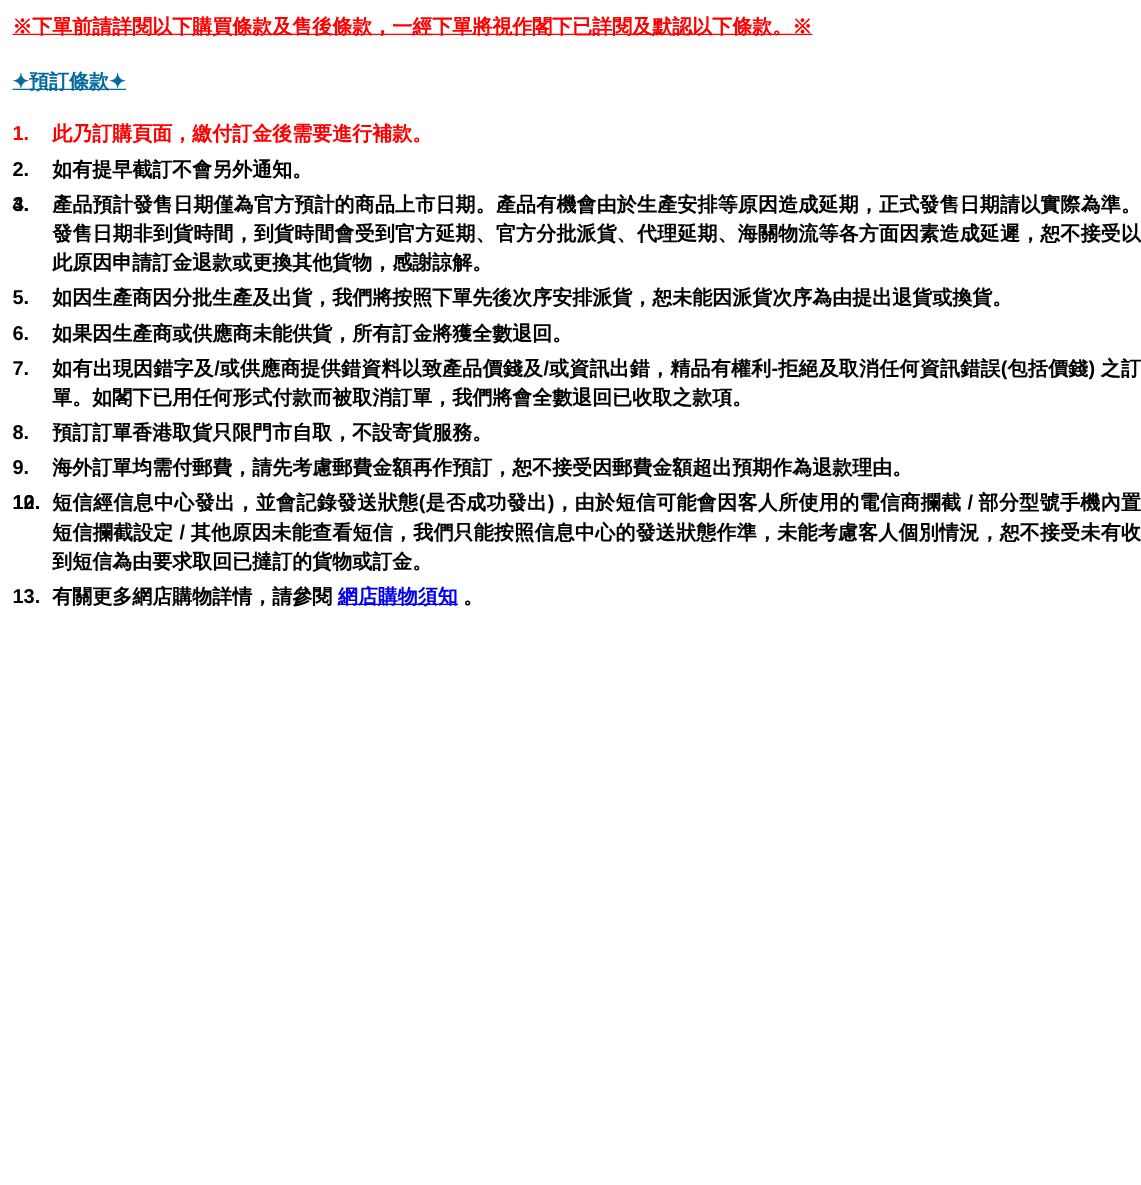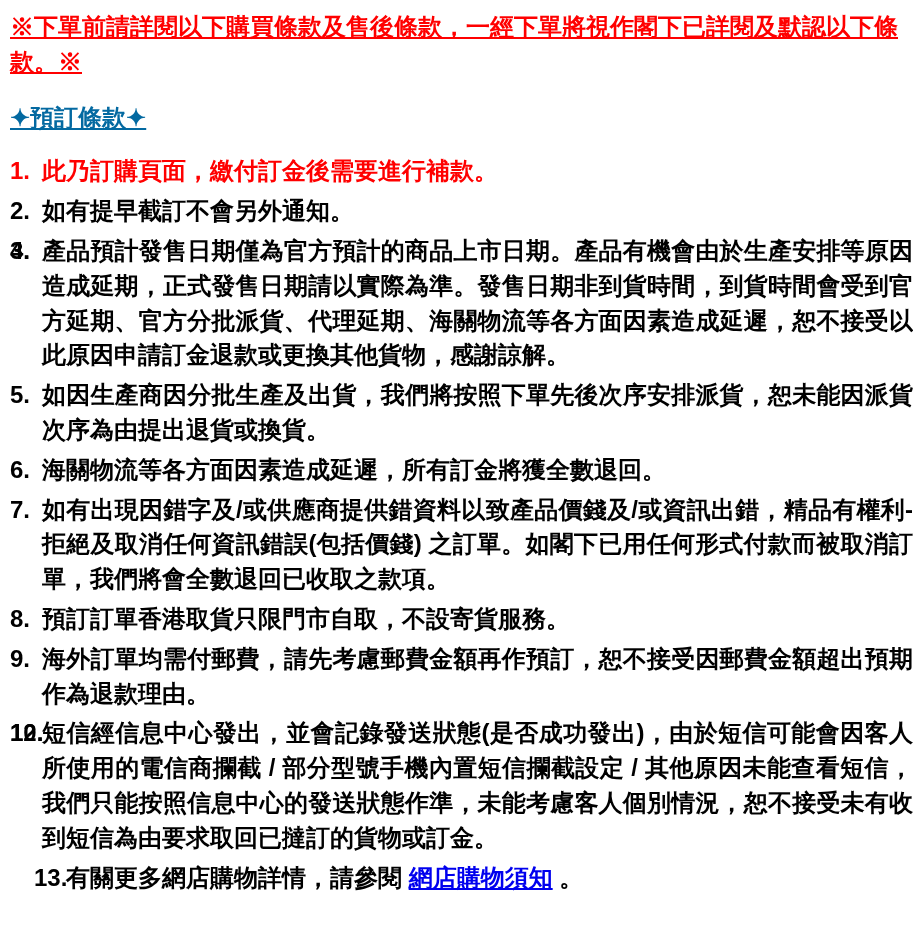--- a/index.html
+++ b/index.html
@@ -7,41 +7,41 @@
   body {
     width: 913px;
     min-height: 948px;
     background: var(--page-bg, #ffffff);
     font-family: "Liberation Sans", sans-serif;
     font-weight: 700;
     color: #000000;
   }
   .page {
     padding: 10px 0 12px 8px;
-    font-size: 24px;
+    font-size: 16px;
     line-height: 1.45;
   }
   .warning {
     color: var(--accent-red, #ff0000);
     text-decoration: underline;
     margin: 0 0 21px 2px;
   }
   .section-title {
     color: #0369a1;
     text-decoration: underline;
     margin: 0 0 19px 2px;
   }
   .terms-list { }
   .term {
     position: relative;
     padding-left: 34px;
     margin-bottom: 5px;
     text-align: justify;
   }
-  .term:last-child { margin-bottom: 0; margin-left: 24px; }
+  .term:last-child { margin-bottom: 0; }
   .term-num {
     position: absolute;
     left: 2px;
     top: 0;
   }
   .term-red { color: var(--accent-red, #ff0000); }
   .red-underline {
     color: var(--accent-red, #ff0000);
     text-decoration: underline;
   }
@@ -57,21 +57,21 @@
 
 <div class="page">
   <div class="warning">※下單前請詳閱以下購買條款及售後條款，一經下單將視作閣下已詳閱及默認以下條款。※</div>
   <div class="section-title">✦預訂條款✦</div>
   <div class="terms-list">
       <div class="term term-red"><span class="term-num">1.</span><span class="term-text"><span>此乃訂購頁面，繳付訂金後需要進行補款。</span></span></div>
       <div class="term"><span class="term-num">2.</span><span class="term-text"><span>如有提早截訂不會另外通知。</span></span></div>
       <div class="term"><span class="term-num">3.</span></div>
       <div class="term"><span class="term-num">4.</span><span class="term-text"><span>產品預計發售日期僅為官方預計的商品上市日期。產品有機會由於生產安排等原因造成延期，正式發售日期請以實際為準。發售日期非到貨時間，到貨時間會受到官方延期、官方分批派貨、代理延期、海關物流等各方面因素造成延遲，恕不接受以此原因申請訂金退款或更換其他貨物，感謝諒解。</span></span></div>
       <div class="term"><span class="term-num">5.</span><span class="term-text"><span>如因生產商因分批生產及出貨，我們將按照下單先後次序安排派貨，恕未能因派貨次序為由提出退貨或換貨。</span></span></div>
-      <div class="term"><span class="term-num">6.</span><span class="term-text"><span>海關物流等各方面因素造成延遲，所有訂金將獲全數退回。</span></span></div>
+      <div class="term"><span class="term-num">6.</span><span class="term-text"><span>如果因生產商或供應商未能供貨，所有訂金將獲全數退回。</span></span></div>
       <div class="term"><span class="term-num">7.</span><span class="term-text"><span>如有出現因錯字及/或供應商提供錯資料以致產品價錢及/或資訊出錯，精品有權利-拒絕及取消任何資訊錯誤(包括價錢) 之訂單。如閣下已用任何形式付款而被取消訂單，我們將會全數退回已收取之款項。</span></span></div>
       <div class="term"><span class="term-num">8.</span><span class="term-text"><span>預訂訂單香港取貨只限門市自取，不設寄貨服務。</span></span></div>
       <div class="term"><span class="term-num">9.</span><span class="term-text"><span>海外訂單均需付郵費，請先考慮郵費金額再作預訂，恕不接受因郵費金額超出預期作為退款理由。</span></span></div>
       <div class="term"><span class="term-num">10.</span></div>
       <div class="term"><span class="term-num">12.</span><span class="term-text"><span>短信經信息中心發出，並會記錄發送狀態(是否成功發出)，由於短信可能會因客人所使用的電信商攔截 / 部分型號手機內置短信攔截設定 / 其他原因未能查看短信，我們只能按照信息中心的發送狀態作準，未能考慮客人個別情況，恕不接受未有收到短信為由要求取回已撻訂的貨物或訂金。</span></span></div>
       <div class="term"><span class="term-num">13.</span><span class="term-text"><span>有關更多網店購物詳情，請參閱 </span><a href="#" class="link">網店購物須知</a><span> 。</span></span></div>
     </div>
 </div>
 
 </body></html>

